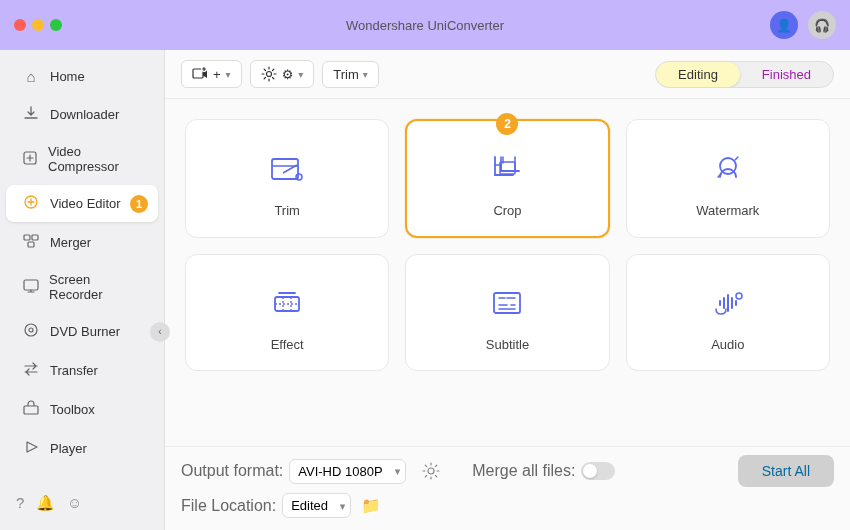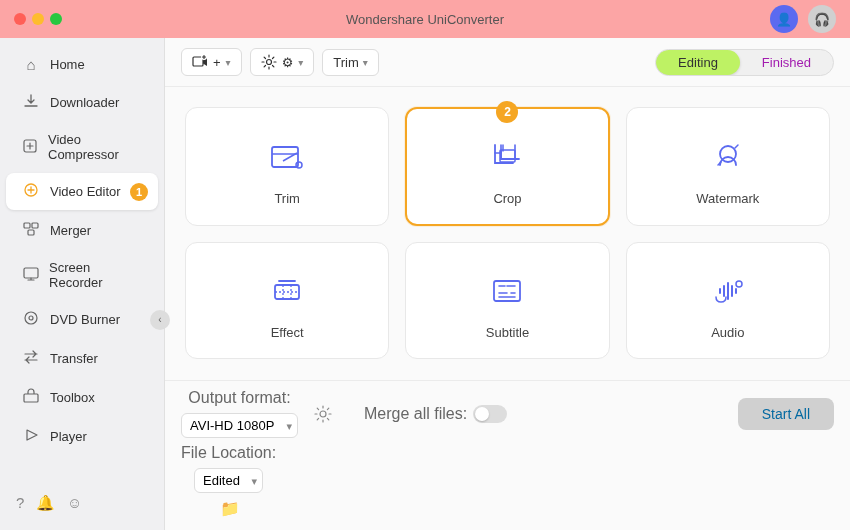--- a/index.html
+++ b/index.html
@@ -8,22 +8,22 @@
       background: #f5f5f7;
       width: 850px;
       height: 530px;
       overflow: hidden;
       display: flex;
       flex-direction: column;
     }
 
     
     .titlebar {
-      height: 38px;
-      background: #fca5a5;
+      height: 50px;
+      background: #c4b5fd;
       display: flex;
       align-items: center;
       justify-content: space-between;
       padding: 0 14px;
       flex-shrink: 0;
     }
     .titlebar-dots { display: flex; gap: 6px; }
     .dot {
       width: 12px; height: 12px;
       border-radius: 50%;
@@ -168,21 +168,21 @@
     }
     .tab-btn {
       padding: 5px 22px;
       font-size: 13px;
       cursor: pointer;
       border: none;
       background: transparent;
       color: #a21caf;
     }
     .tab-btn.active {
-      background: #bef264;
+      background: #fef9c3;
       color: #333;
       border-radius: 20px;
       box-shadow: 0 1px 3px rgba(0,0,0,0.15);
     }
 
     
     .grid-area {
       flex: 1;
       padding: 20px;
       overflow-y: auto;
@@ -223,21 +223,20 @@
       font-weight: bold;
     }
     .grid-item-label { font-size: 13px; color: #444; }
 
     
     .item-svg { margin-bottom: 10px; }
     .bottom-field {
       display: flex;
       align-items: center;
       gap: 6px;
-      flex-direction: column;
     }
     .bottom-label { color: #666; }
     .bottom-select {
       padding: 4px 8px;
       border: 1px solid #ddd;
       border-radius: 6px;
       background: white;
       font-size: 13px;
       appearance: none;
       padding-right: 22px;

